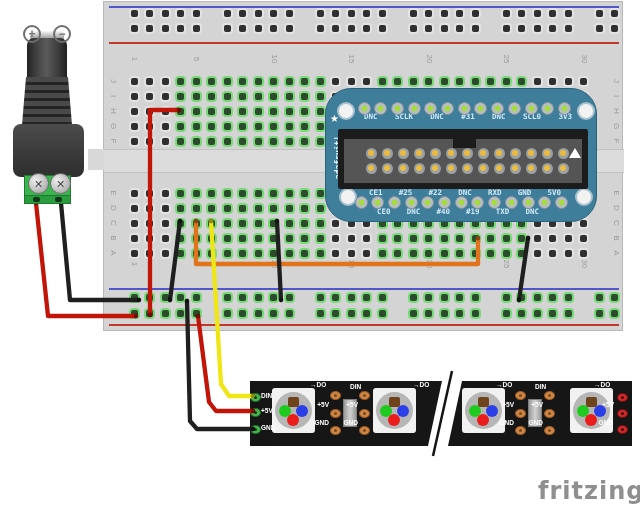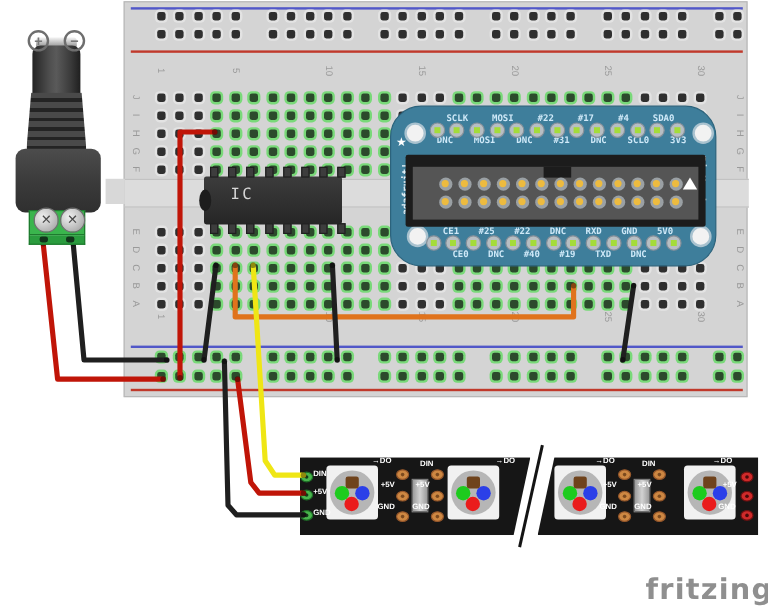--- a/index.html
+++ b/index.html
@@ -558,61 +558,32 @@
       <div class="num-label" style="left: 239px; top: 257px;">15</div>
       <div class="num-label" style="left: 316.5px; top: 52px;">20</div>
       <div class="num-label" style="left: 316.5px; top: 257px;">20</div>
       <div class="num-label" style="left: 394px; top: 52px;">25</div>
       <div class="num-label" style="left: 394px; top: 257px;">25</div>
       <div class="num-label" style="left: 471.5px; top: 52px;">30</div>
       <div class="num-label" style="left: 471.5px; top: 257px;">30</div>
     </div>
   <div class="ravine-tab"></div>
 
-  <div id="ic">
-    <div class="ic-body"></div>
-    <div class="ic-notch"></div>
-    <div class="ic-label">IC</div>
-  <div class="ic-pin" style="left: 5px; top: 0px;"></div>
-      <div class="ic-pin" style="left: 5px; top: 47px;"></div>
-      <div class="ic-pin" style="left: 20.2px; top: 0px;"></div>
-      <div class="ic-pin" style="left: 20.2px; top: 47px;"></div>
-      <div class="ic-pin" style="left: 35.4px; top: 0px;"></div>
-      <div class="ic-pin" style="left: 35.4px; top: 47px;"></div>
-      <div class="ic-pin" style="left: 50.6px; top: 0px;"></div>
-      <div class="ic-pin" style="left: 50.6px; top: 47px;"></div>
-      <div class="ic-pin" style="left: 65.8px; top: 0px;"></div>
-      <div class="ic-pin" style="left: 65.8px; top: 47px;"></div>
-      <div class="ic-pin" style="left: 81px; top: 0px;"></div>
-      <div class="ic-pin" style="left: 81px; top: 47px;"></div>
-      <div class="ic-pin" style="left: 96.2px; top: 0px;"></div>
-      <div class="ic-pin" style="left: 96.2px; top: 47px;"></div>
-      <div class="ic-pin" style="left: 111.4px; top: 0px;"></div>
-      <div class="ic-pin" style="left: 111.4px; top: 47px;"></div>
-    </div>
 
   <div id="piboard">
     <div class="mount-hole" style="left:11px;top:13px"></div>
     <div class="mount-hole" style="left:251px;top:13px"></div>
     <div class="mount-hole" style="left:13px;top:99px"></div>
     <div class="mount-hole" style="left:249px;top:99px"></div>
     <div class="pi-star">★</div>
     <div class="pi-vert-left">adafruit!</div>
     <div class="pi-vert-right">Pi Header</div>
-    <div class="pi-row" id="pirow1" style="left:46px;top:5px;width:190px">
-        <span>SCLK</span>
-        <span>MOSI</span>
-        <span>#22</span>
-        <span>#17</span>
-        <span>#4</span>
-        <span>SDA0</span>
-      </div>
     <div class="pi-row" id="pirow2" style="left:38px;top:23px;width:208px">
         <span>DNC</span>
-        <span>MOSI</span>
+        <span>SCLK</span>
         <span>DNC</span>
         <span>#31</span>
         <span>DNC</span>
         <span>SCL0</span>
         <span>3V3</span>
       </div>
     <div id="idc">
       <div class="idc-inner"></div>
       <div class="idc-key"></div>
       <div class="pin1-triangle"></div>

